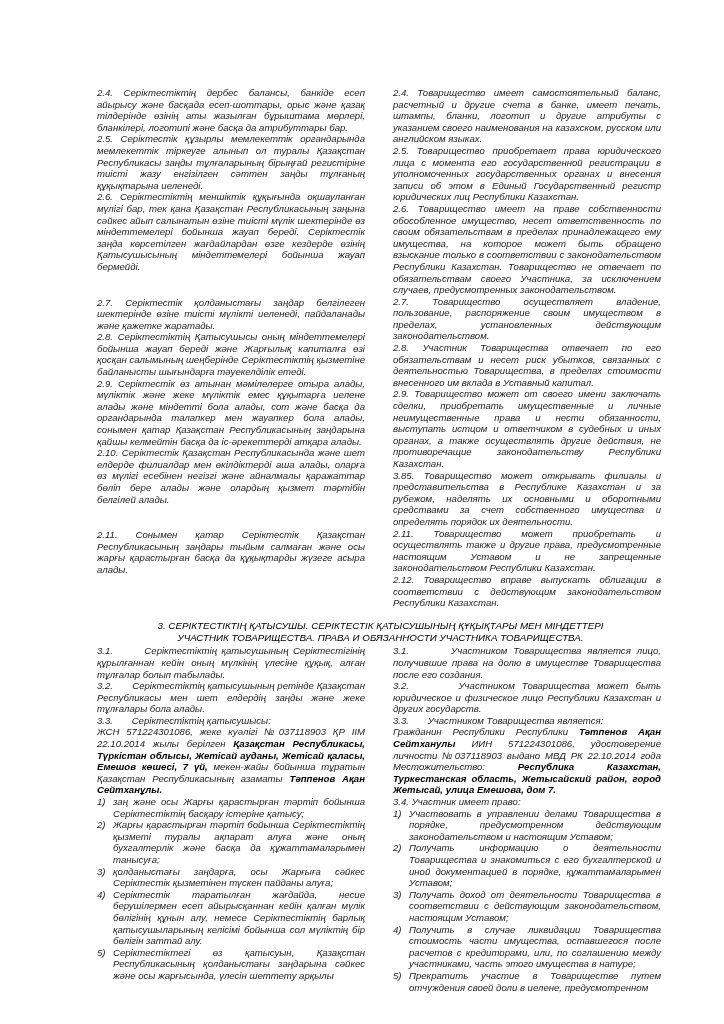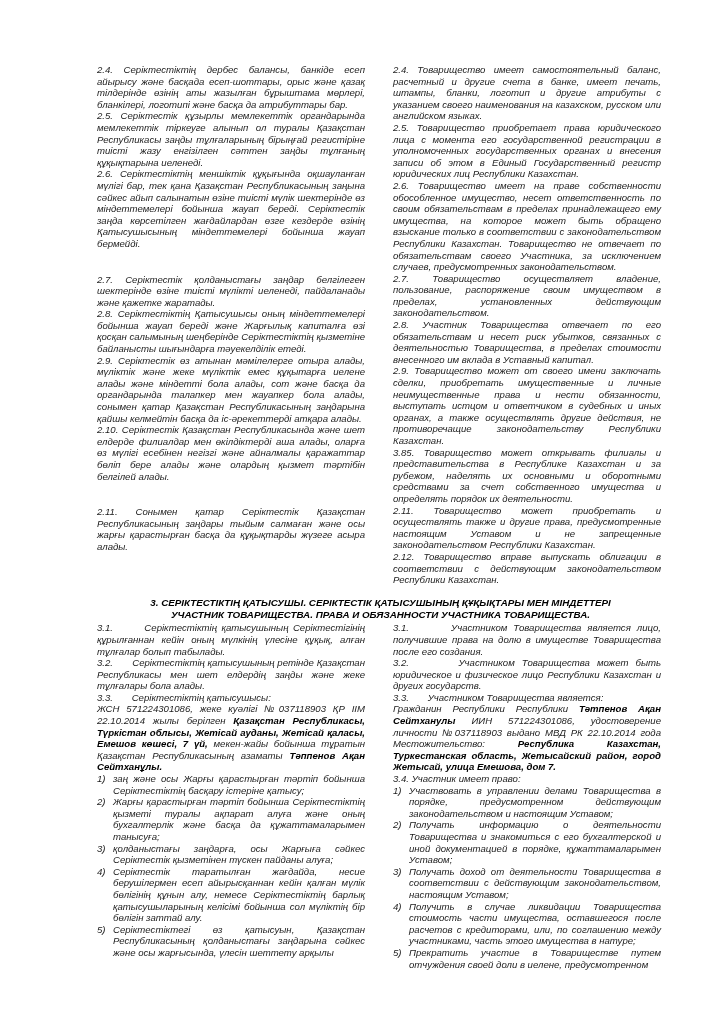--- a/index.html
+++ b/index.html
@@ -1,29 +1,29 @@
 <!DOCTYPE html>
 <html><head>
 <meta charset="utf-8">
 <style>
   html,body{margin:0;padding:0;background:#ffffff;}
   .page{
     width:724px;height:1024px;background:#ffffff;box-sizing:border-box;
-    padding:64px 60px 30px 97px;
+    padding:87px 60px 30px 97px;
     font-family:"Liberation Sans",sans-serif;
     font-style:italic;
     font-size:9.6px;line-height:11.6px;color:#1c1c1c;
     overflow:hidden;
   }
   .two-col{display:flex;gap:28px;}
   .col{width:268px;flex:none;text-align:justify;}
   .col p{margin:0;}
   .col p.gap{margin-top:24px;}
   .section-heading{
-    text-align:center;font-weight:bold;margin:11px 0 2px 0;
+    text-align:center;font-weight:normal;margin:11px 0 2px 0;
     font-size:9.8px;line-height:11.8px;color:#000;
   }
   .section-heading div{margin:0;}
   b{font-weight:bold;color:#000;}
   .li{display:flex;}
   .li-n{flex:none;width:16px;}
   .li-t{flex:1;text-align:justify;}
 </style>
 </head>
 <body>

